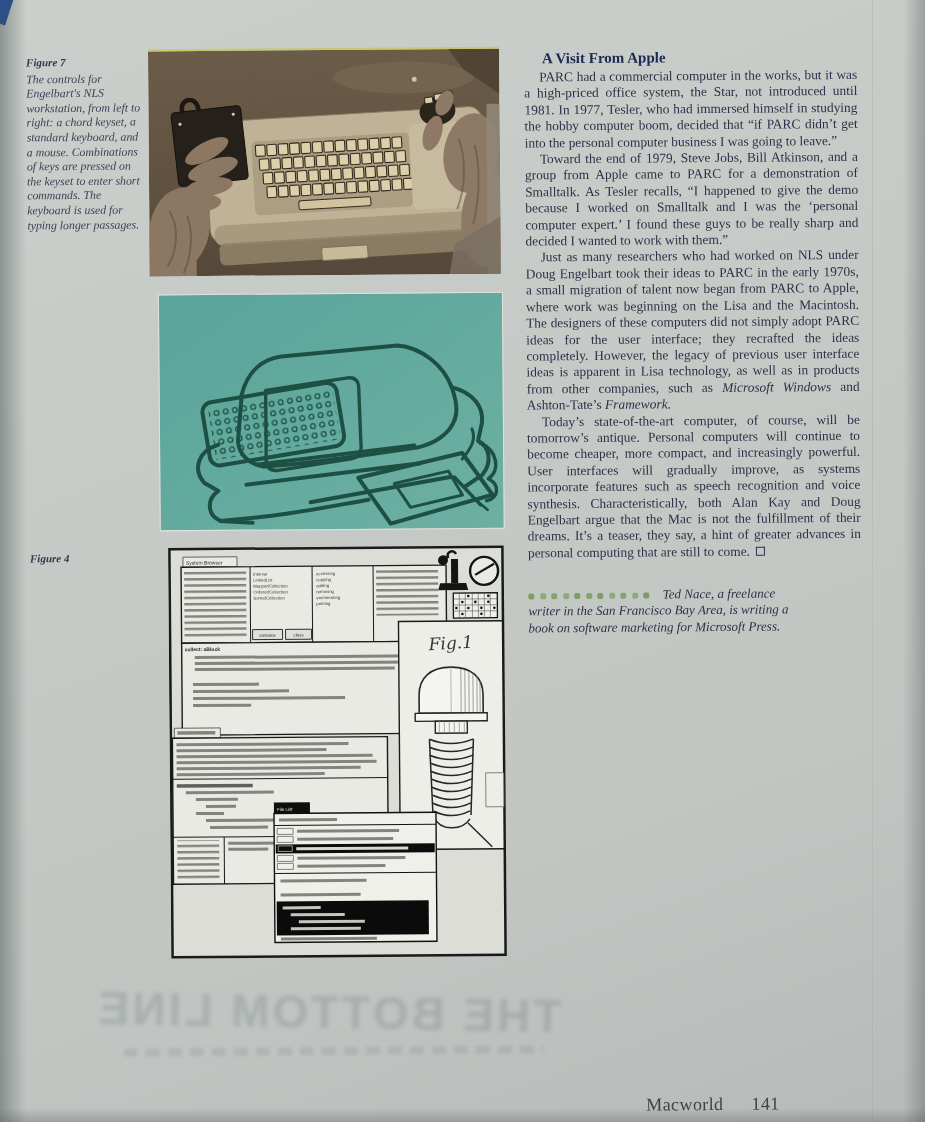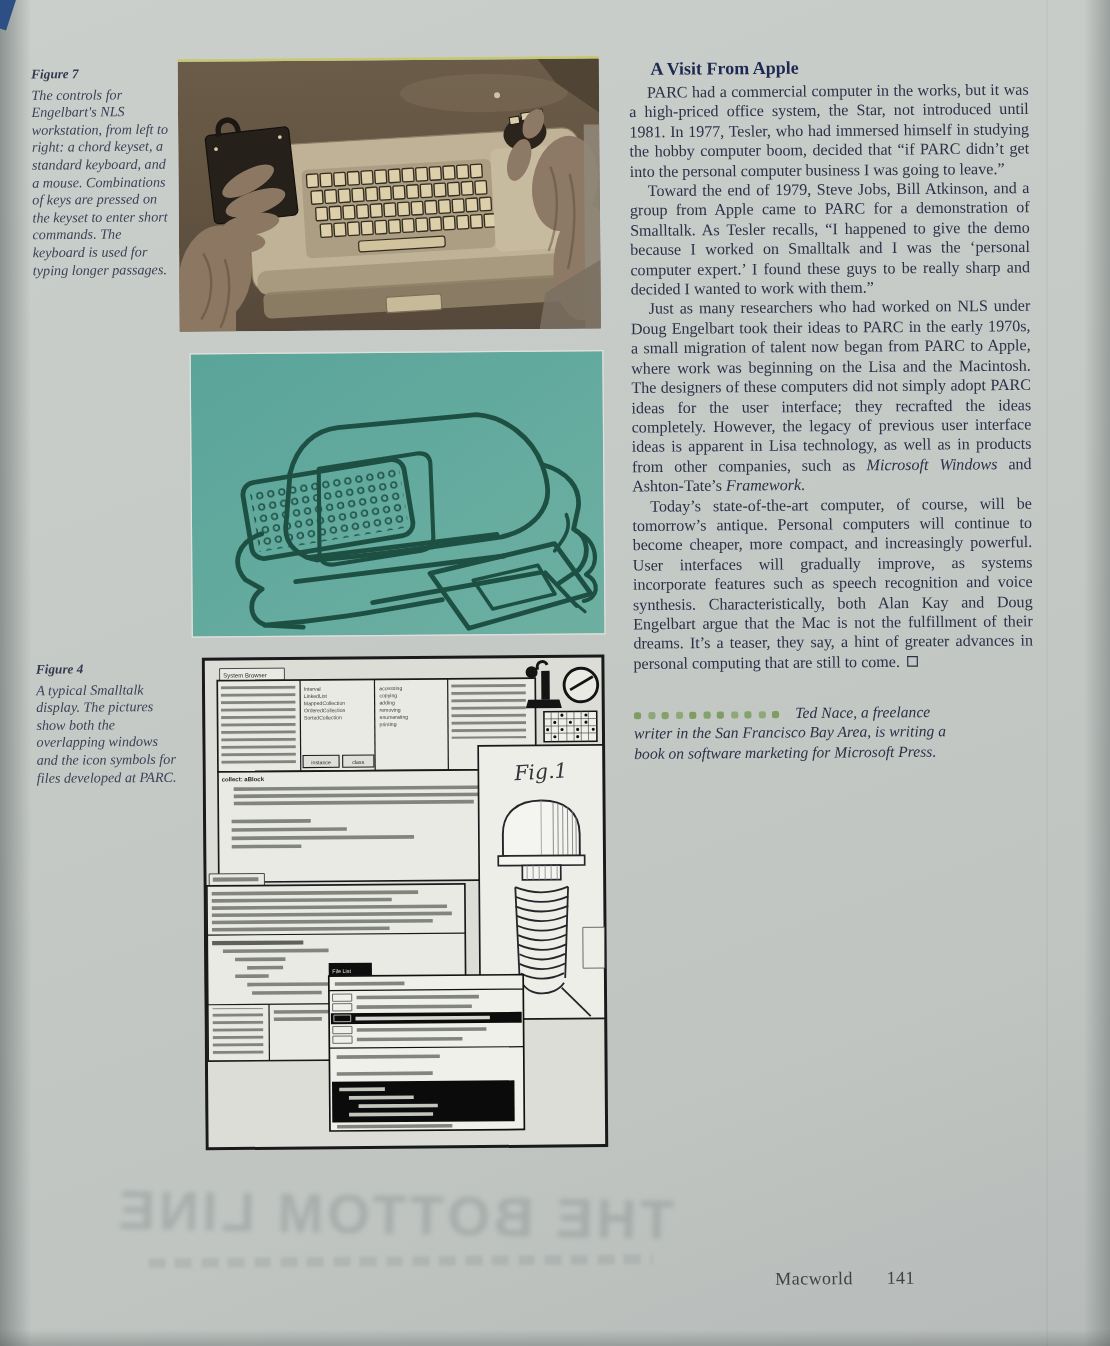--- a/index.html
+++ b/index.html
@@ -31,21 +31,21 @@
            font-size:13.4px;line-height:16.4px;text-align:justify;}
   .article h2{font-size:15px;line-height:18px;margin:0 0 2px 18px;color:#1d2950;font-weight:bold;}
   .article p{margin:0;text-indent:15px;}
   .endmark{display:inline-block;width:7px;height:7px;border:1.3px solid #2b3147;margin-left:6px;}
   .bio{margin-top:26px;width:266px;font-style:italic;text-align:left;font-size:13px;line-height:16.2px;color:#2b3147;}
   .dots{white-space:nowrap;margin-right:8px;}
   .dot{display:inline-block;width:6px;height:6px;border-radius:2px;background:#7d9d62;margin-right:5.5px;vertical-align:middle;}
   .dot:nth-child(2n){opacity:.75;}
   .dot:nth-child(3n){opacity:.9;}
   
-  .footer{position:absolute;top:1060px;left:642px;font-size:15px;color:#3f4442;letter-spacing:.4px;}
+  .footer{position:absolute;top:1096px;left:642px;font-size:18px;color:#3f4442;letter-spacing:.4px;}
   .footer .pgnum{margin-left:28px;}
   
   .bleed{position:absolute;top:988px;left:70px;width:510px;text-align:center;
          font-family:"Liberation Sans",sans-serif;font-weight:bold;font-size:46px;line-height:1;
          letter-spacing:3px;color:#76807f;opacity:.32;
          transform:scaleX(-1) rotate(-1.5deg);filter:blur(2.2px);}
   .bleed2{position:absolute;top:1046px;left:120px;width:420px;height:8px;opacity:.14;filter:blur(1.5px);
           background:repeating-linear-gradient(90deg,#5c6664 0 14px,transparent 14px 22px);}
 </style>
 </head>
@@ -55,21 +55,20 @@
   <div class="tilt">
 
     <div class="cap" style="top:52px;">
       <div class="cap-label">Figure 7</div>
       <div>The controls for Engelbart's NLS workstation, from left to right: a chord keyset, a standard keyboard, and a mouse. Combinations of keys are pressed on the keyset to enter short commands. The keyboard is used for typing longer passages.</div>
     </div>
 
 
     <div class="cap" style="top:548px;">
       <div class="cap-label">Figure 4</div>
-      <div>A typical Smalltalk display. The pictures show both the overlapping windows and the icon symbols for files developed at PARC.</div>
     </div>
 
     <div class="fig fig7">
       <svg viewBox="0 0 351 225" width="351" height="225">
         <defs>
           <linearGradient id="bg7" x1="0" y1="0" x2="0" y2="1">
             <stop offset="0" stop-color="#6b5c4a"></stop>
               <stop offset=".55" stop-color="#615340"></stop>
               <stop offset="1" stop-color="#55483a"></stop>
           </linearGradient>

